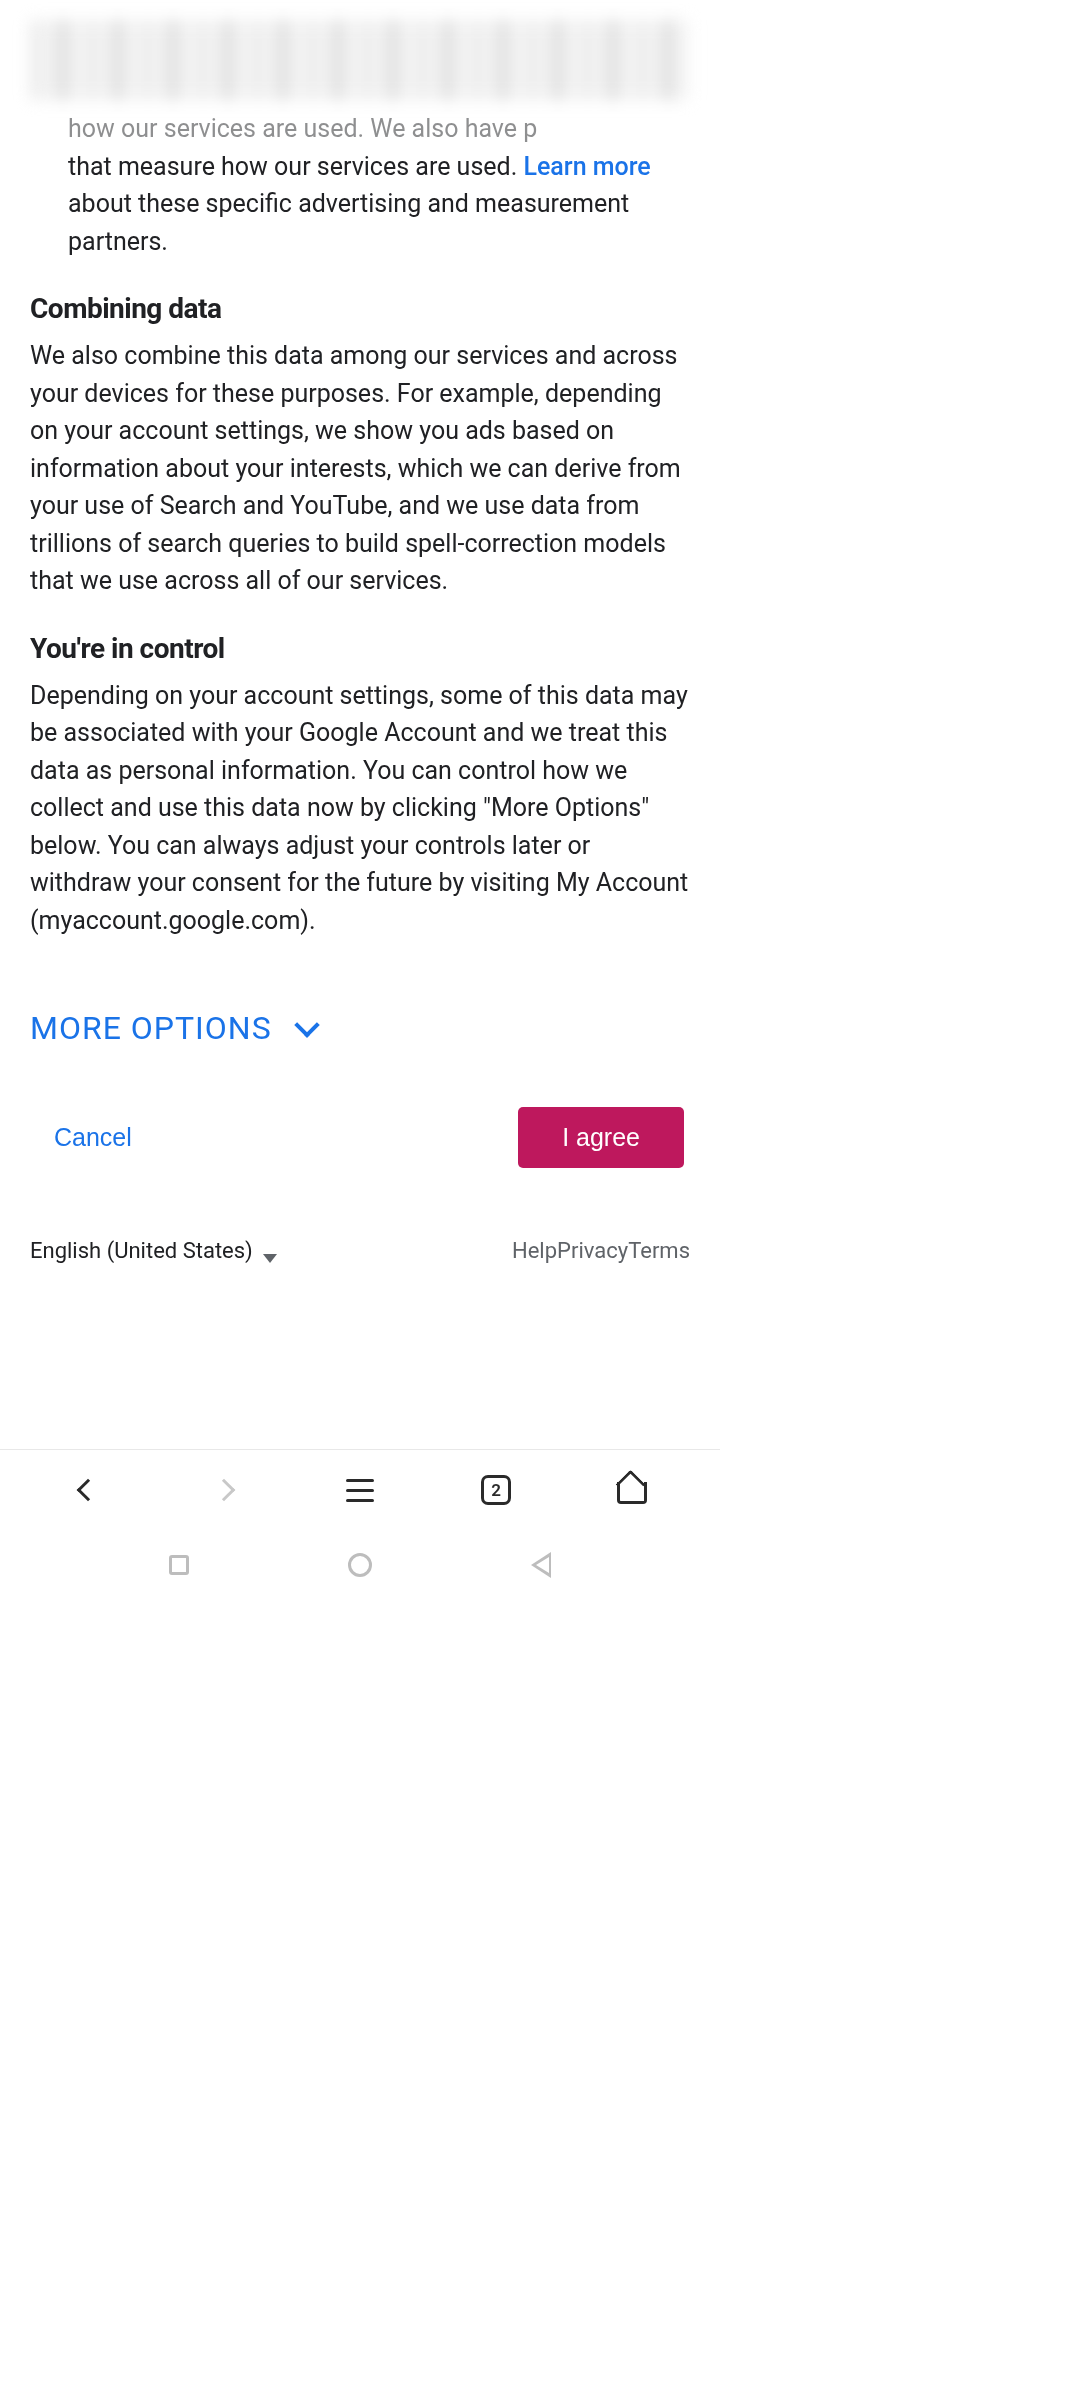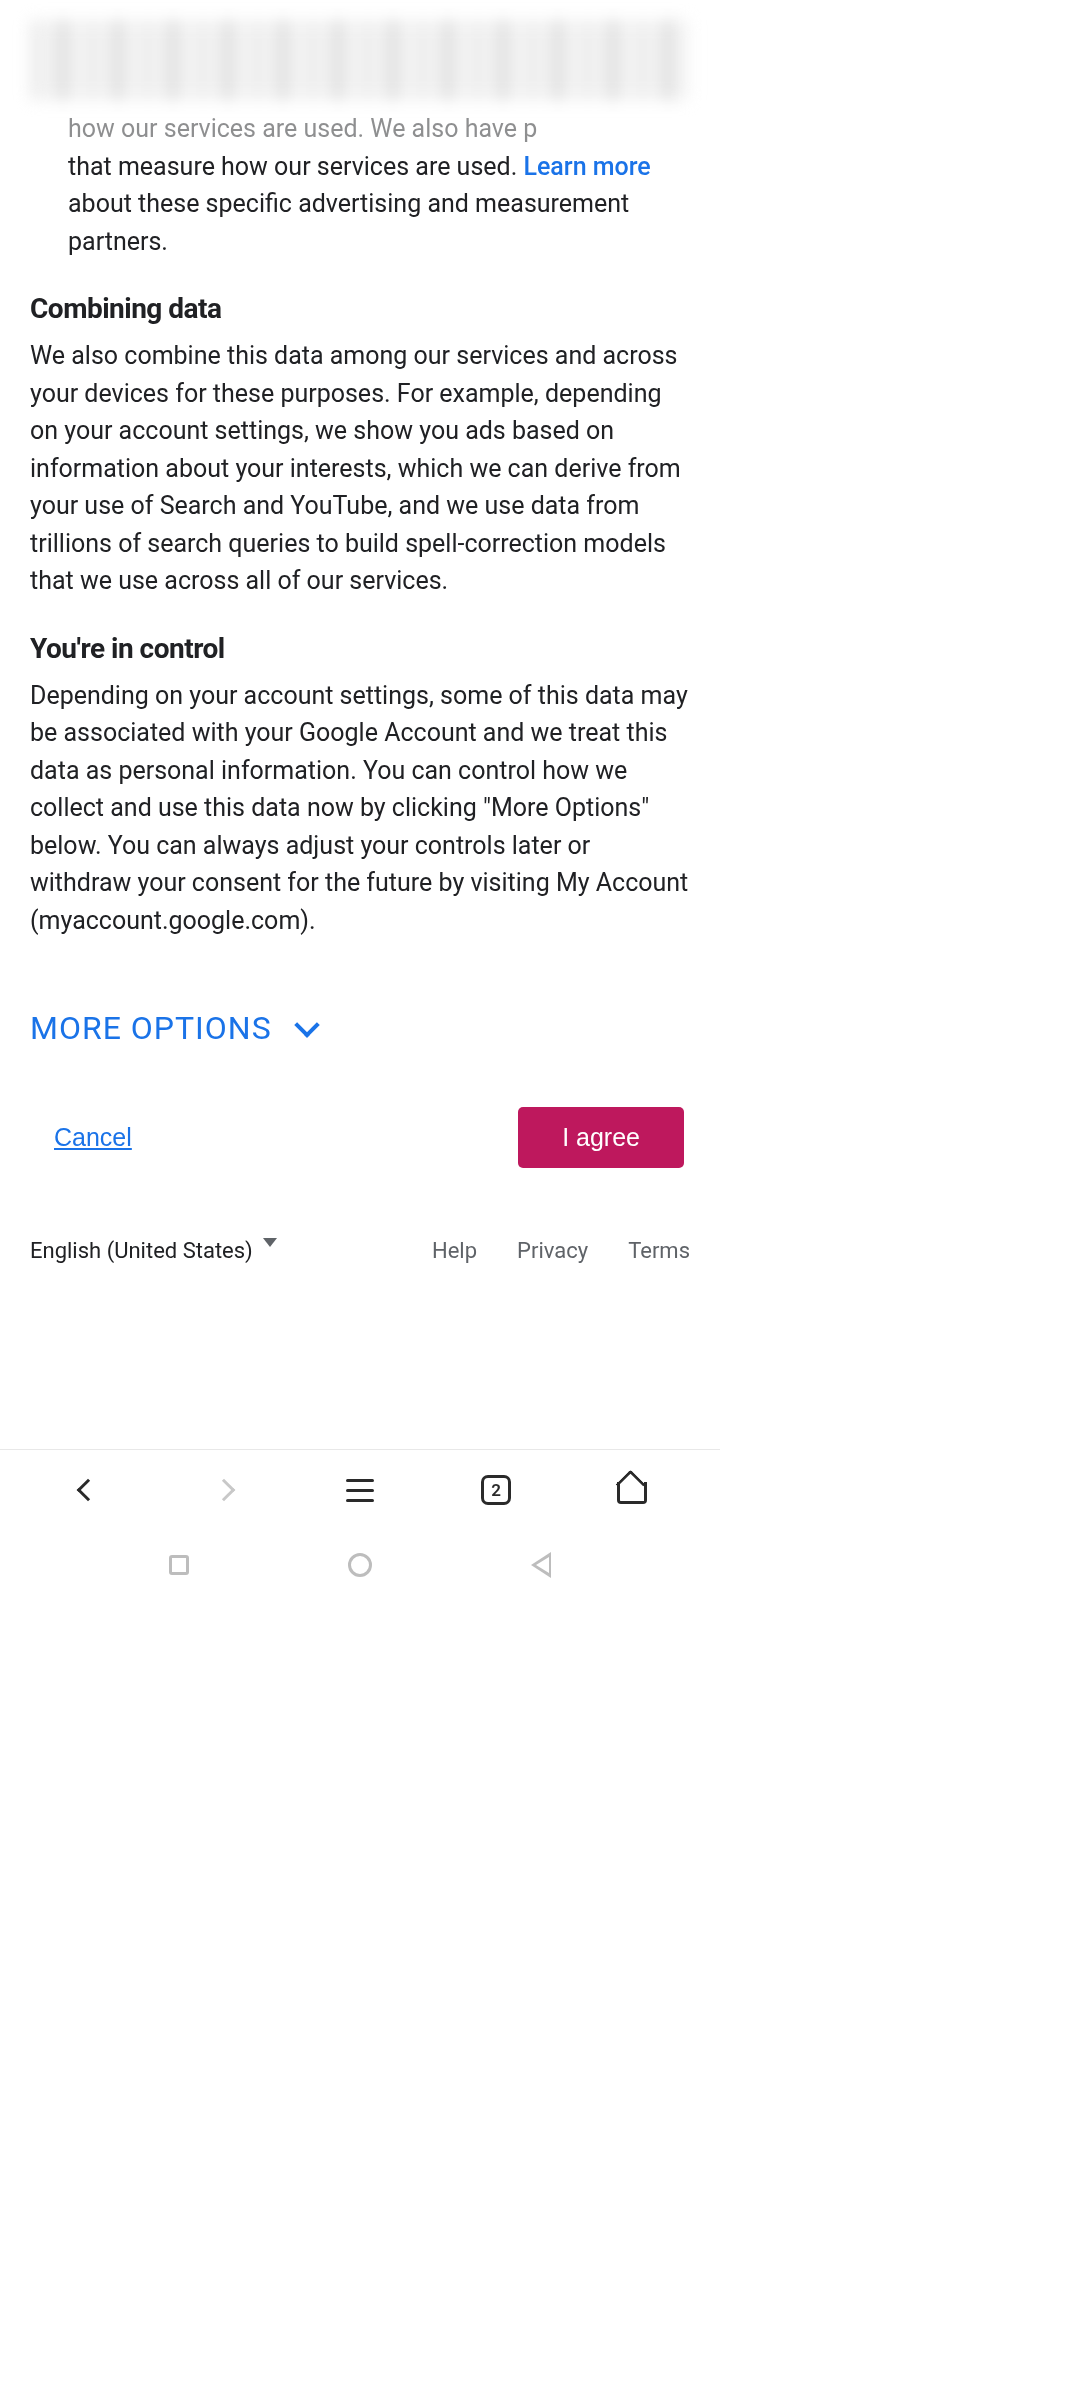--- a/index.html
+++ b/index.html
@@ -79,54 +79,52 @@
       align-items: center;
       padding: 20px 6px 60px;
     }
     .cancel-btn {
       color: #1a73e8;
       font-size: 25px;
       font-weight: 500;
       background: none;
       border: none;
       padding: 12px 18px;
-      text-decoration: underline;
     }
     .agree-btn {
       background: #be185d;
       color: #fff;
       font-size: 25px;
       font-weight: 500;
       border: none;
       border-radius: 5px;
       padding: 16px 44px;
     }
     .footer-row {
       display: flex;
       align-items: center;
       padding: 10px 0 40px;
       gap: 10px;
     }
     .language-selector {
       display: flex;
-      align-items: flex-start;
+      align-items: flex-end;
       gap: 10px;
       color: #202124;
       font-size: 22px;
     }
     .triangle-down {
       width: 0;
       height: 0;
       border-left: 7px solid transparent;
       border-right: 7px solid transparent;
       border-top: 9px solid #5f6368;
     }
     .footer-links {
       display: flex;
-      gap: 40px;
       margin-left: auto;
     }
     .footer-link {
       color: #5f6368;
       font-size: 22px;
     }
     .browser-bar {
       position: absolute;
       bottom: 70px;
       left: 0;

